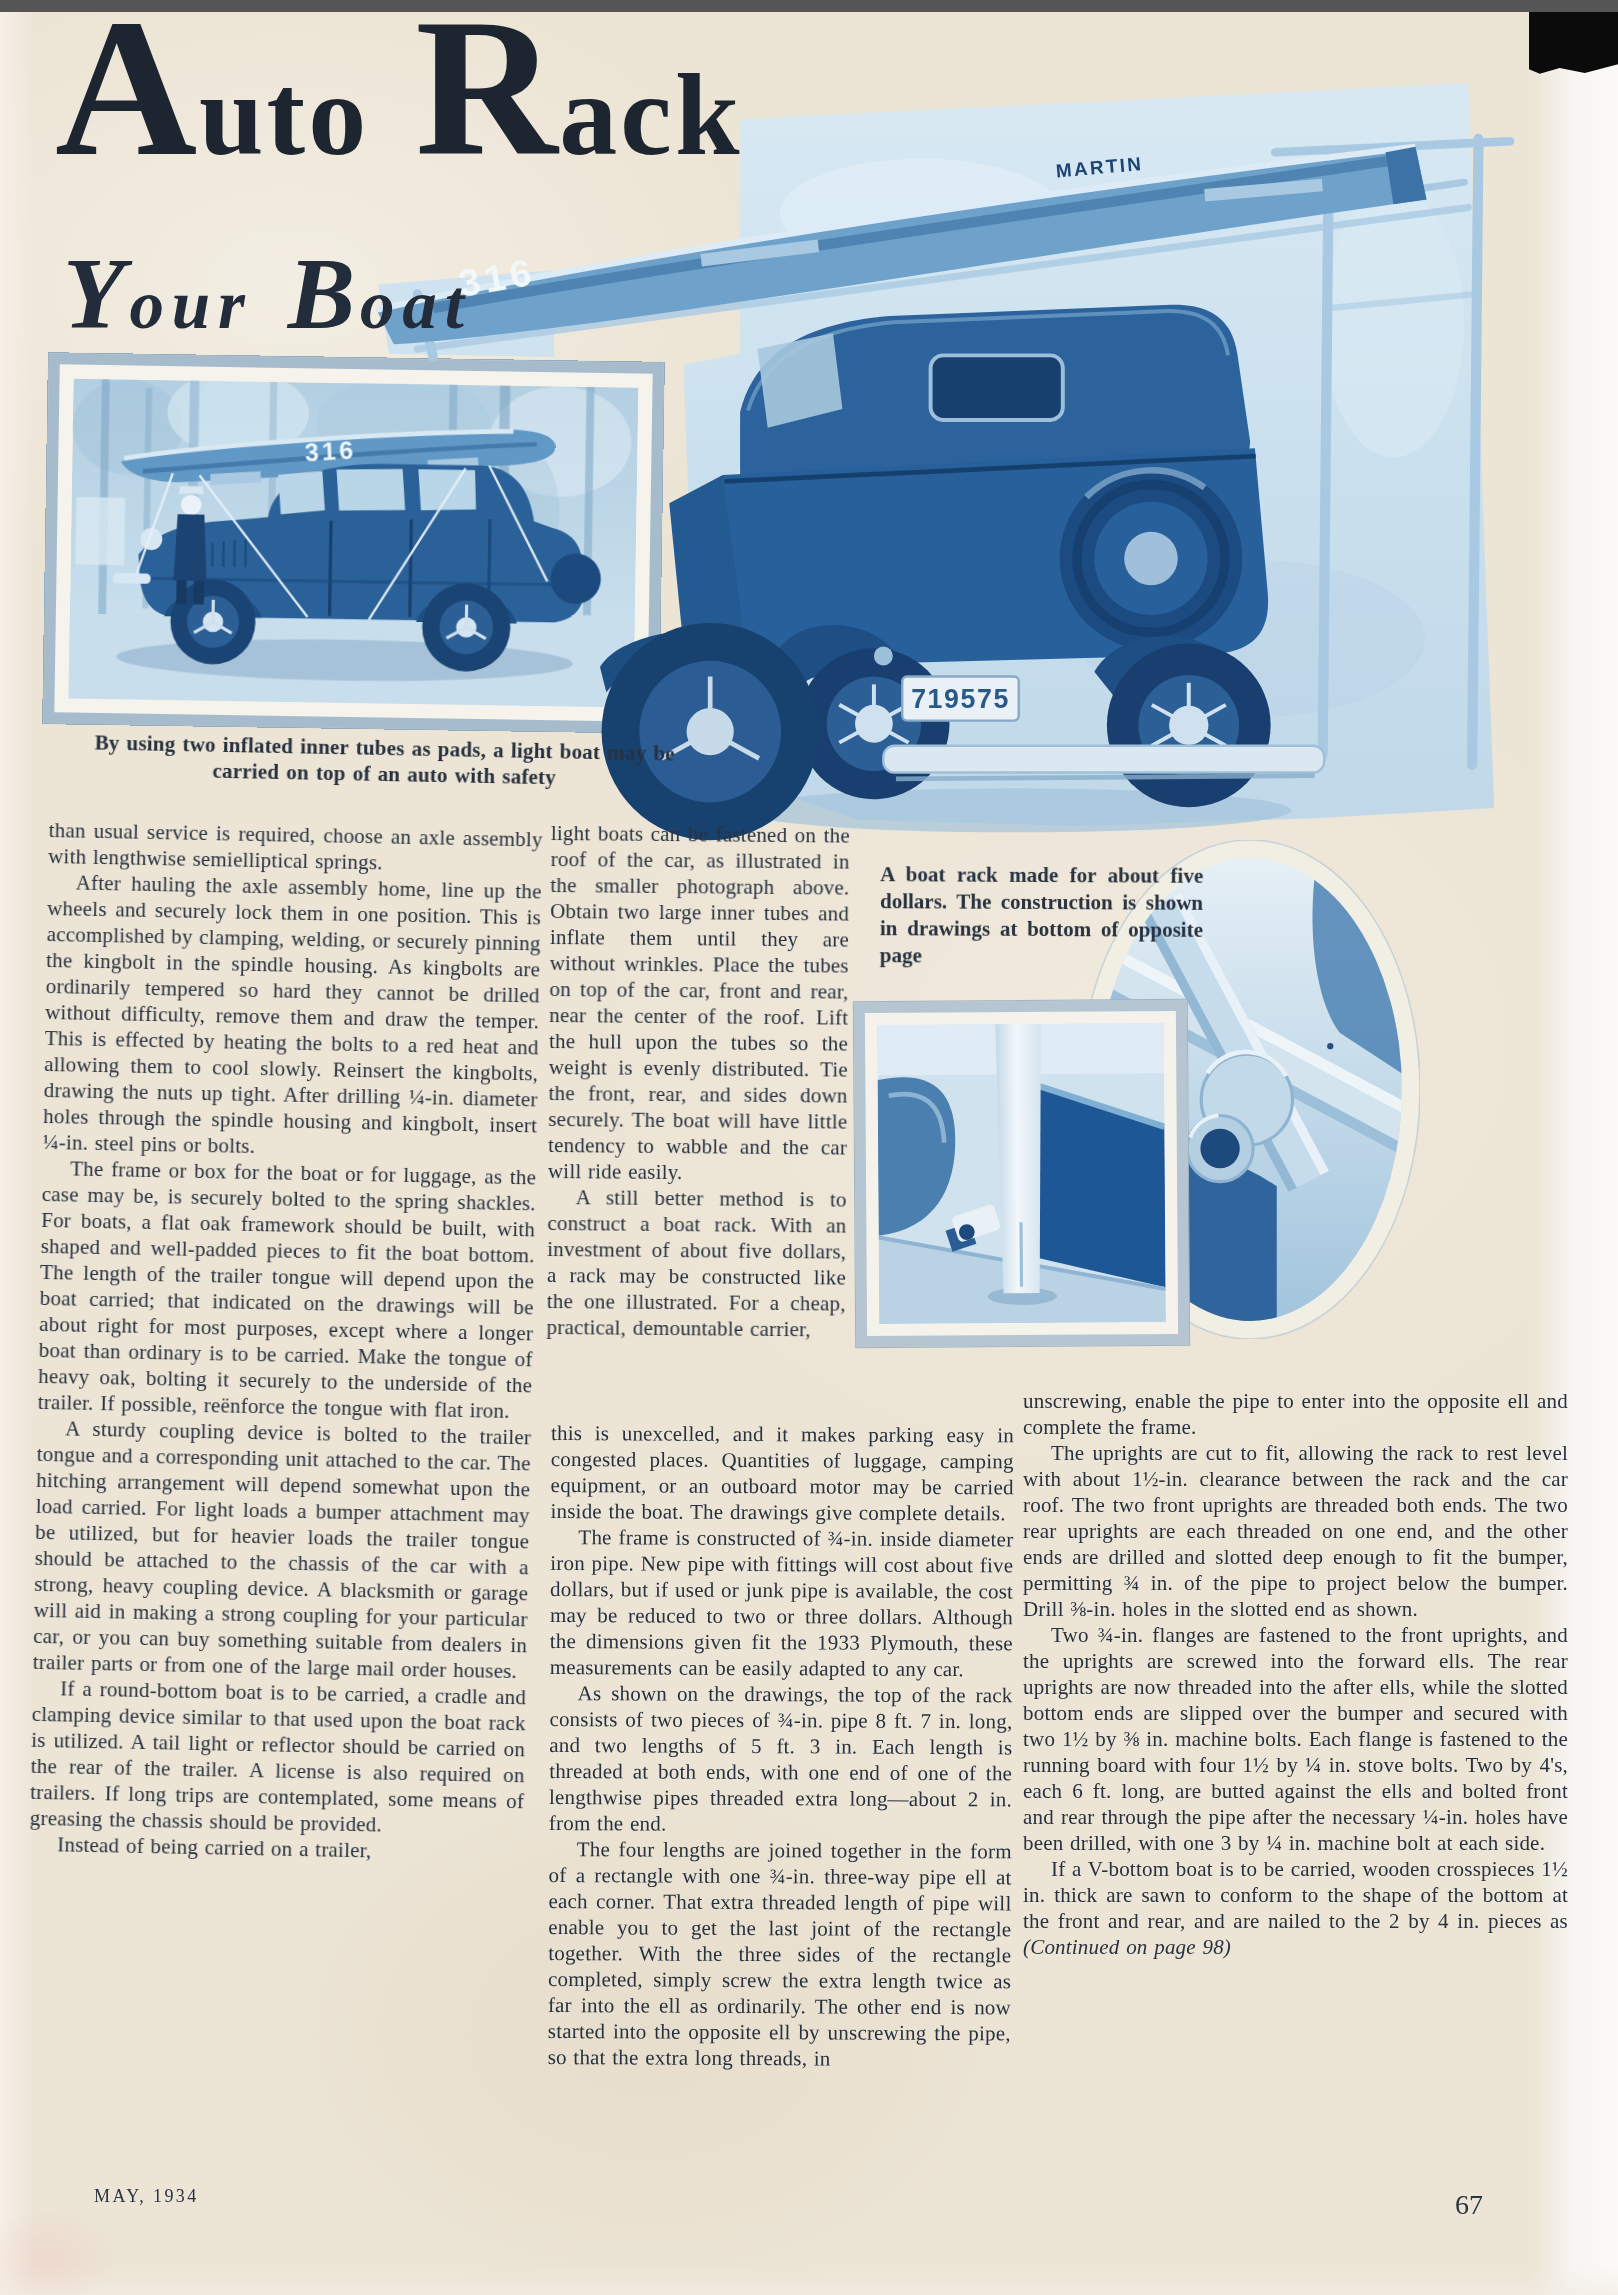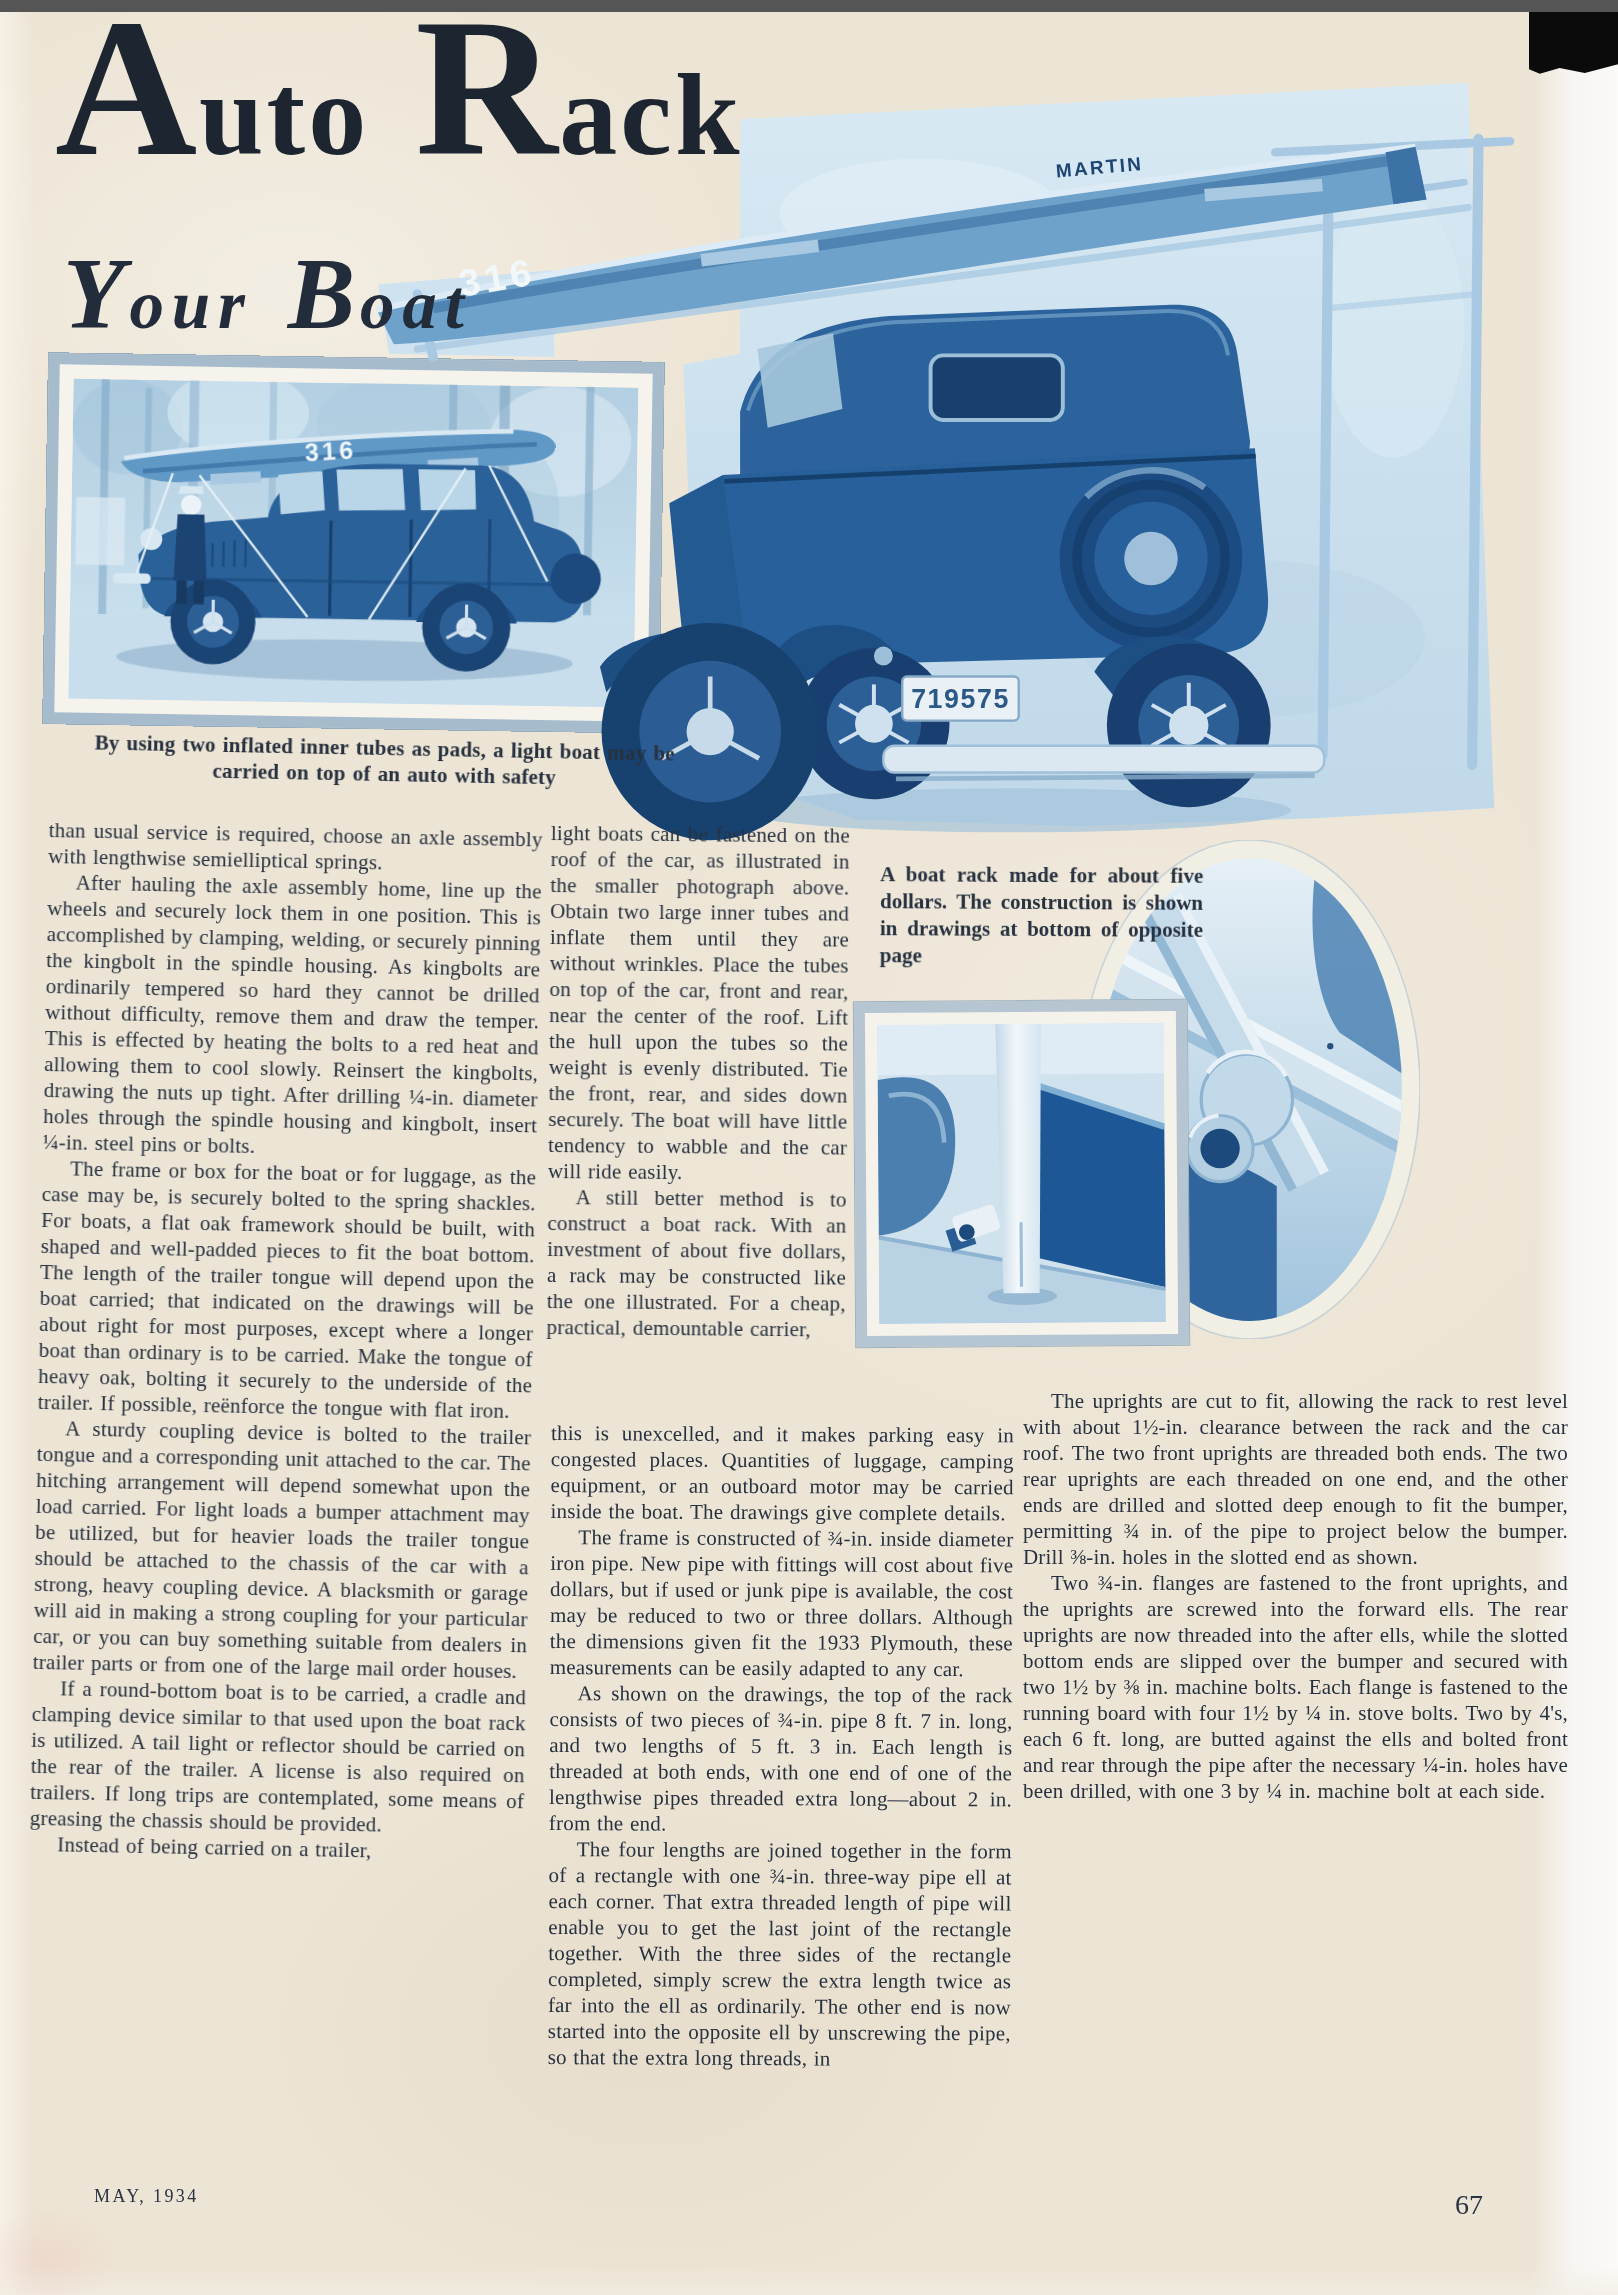--- a/index.html
+++ b/index.html
@@ -345,22 +345,24 @@
   </div>
 
   <div class="col col-mid-bottom">
     <p>this is unexcelled, and it makes parking easy in congested places. Quantities of luggage, camping equipment, or an outboard motor may be carried inside the boat. The drawings give complete details.</p>
     <p class="ind">The frame is constructed of ¾-in. inside diameter iron pipe. New pipe with fittings will cost about five dollars, but if used or junk pipe is available, the cost may be reduced to two or three dollars. Although the dimensions given fit the 1933 Plymouth, these measurements can be easily adapted to any car.</p>
     <p class="ind">As shown on the drawings, the top of the rack consists of two pieces of ¾-in. pipe 8 ft. 7 in. long, and two lengths of 5 ft. 3 in. Each length is threaded at both ends, with one end of one of the lengthwise pipes threaded extra long—about 2 in. from the end.</p>
     <p class="ind">The four lengths are joined together in the form of a rectangle with one ¾-in. three-way pipe ell at each corner. That extra threaded length of pipe will enable you to get the last joint of the rectangle together. With the three sides of the rectangle completed, simply screw the extra length twice as far into the ell as ordinarily. The other end is now started into the opposite ell by unscrewing the pipe, so that the extra long threads, in</p>
   </div>
 
   <div class="col col-right">
+    <p>unscrewing, enable the pipe to enter into the opposite ell and complete the frame.</p>
     <p class="ind">The uprights are cut to fit, allowing the rack to rest level with about 1½-in. clearance between the rack and the car roof. The two front uprights are threaded both ends. The two rear uprights are each threaded on one end, and the other ends are drilled and slotted deep enough to fit the bumper, permitting ¾ in. of the pipe to project below the bumper. Drill ⅜-in. holes in the slotted end as shown.</p>
     <p class="ind">Two ¾-in. flanges are fastened to the front uprights, and the uprights are screwed into the forward ells. The rear uprights are now threaded into the after ells, while the slotted bottom ends are slipped over the bumper and secured with two 1½ by ⅜ in. machine bolts. Each flange is fastened to the running board with four 1½ by ¼ in. stove bolts. Two by 4's, each 6 ft. long, are butted against the ells and bolted front and rear through the pipe after the necessary ¼-in. holes have been drilled, with one 3 by ¼ in. machine bolt at each side.</p>
+    <p class="ind"><span>If a V-bottom boat is to be carried, wooden crosspieces 1½ in. thick are sawn to conform to the shape of the bottom at the front and rear, and are nailed to the 2 by 4 in. pieces as </span><span class="cap-italic">(Continued on page 98)</span></p>
   </div>
 
   <div class="footer-left">MAY, 1934</div>
   <div class="footer-right">67</div>
 
   <div class="corner-black"></div>
 </div>
 
 
 </body></html>

